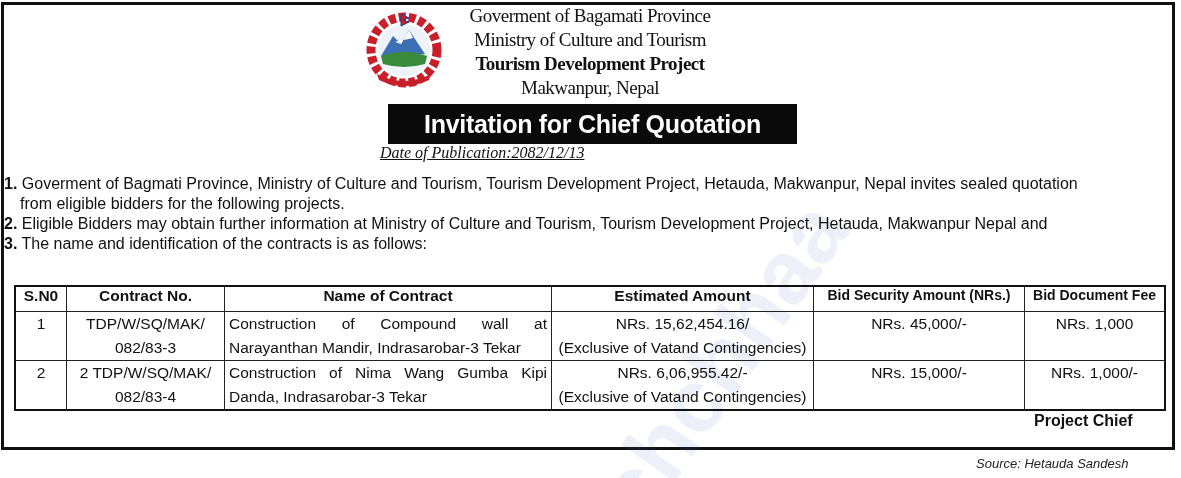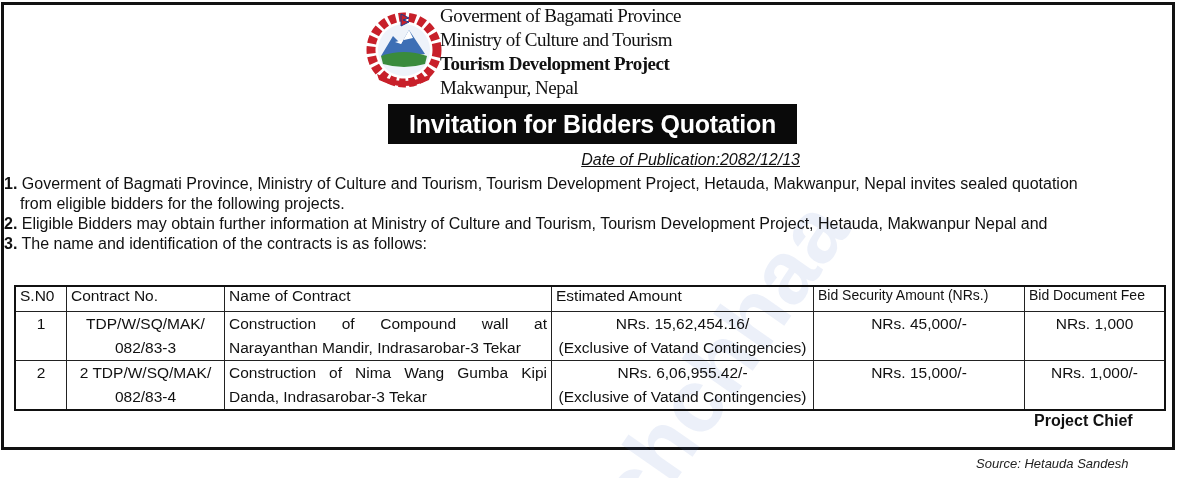--- a/index.html
+++ b/index.html
@@ -6,43 +6,43 @@
   body {
     width: 1181px; height: 478px; background: #ffffff; position: relative; overflow: hidden;
     font-family: "Liberation Sans", sans-serif; color: #111;
   }
   .frame {
     position: absolute; left: 1px; top: 2px; width: 1174px; height: 448px;
     border: 3px solid #111; box-sizing: border-box; background: #fff;
   }
   .emblem { position: absolute; left: 365px; top: 12px; width: 78px; height: 76px; }
   .header-lines {
-    position: absolute; left: 440px; top: 4px; width: 300px; 
+    position: absolute; left: 440px; top: 4px; width: 300px; text-align: center;
     font-family: "Liberation Serif", serif; font-size: 19px; line-height: 24px; letter-spacing: -0.5px;
   }
   .header-lines .bold { font-weight: bold; }
   .title-bar {
     position: absolute; left: 388px; top: 104px; width: 409px; height: 40px;
     background: #0a0a0a; color: #fff; text-align: center;
     font-size: 25px; font-weight: bold; line-height: 40px; letter-spacing: -0.3px;
   }
   .pub-date {
-    position: absolute; left: 380px; top: 151px; width: 420px; text-align: right;
-    font-size: 16px; font-style: italic; text-decoration: underline;
+    position: absolute; left: 380px; top: 144px; width: 420px; text-align: left;
+    font-size: 16px; font-style: italic; text-decoration: underline; font-family: Liberation Serif, serif;
   }
   .paras { position: absolute; left: 4px; top: 174px; width: 1148px; font-size: 16px; line-height: 20px; }
   .para { text-align: justify; }
   .para .num { font-weight: bold; }
   .para .cont { padding-left: 16px; }
   table.contracts {
     position: absolute; left: 14px; top: 285px; width: 1152px; border-collapse: collapse;
     font-size: 15.5px; border: 2px solid #111;
   }
   table.contracts th, table.contracts td { border: 1px solid #222; padding: 0 4px; vertical-align: top; }
-  table.contracts th { font-weight: normal; height: 24px; text-align: left; }
+  table.contracts th { font-weight: bold; height: 24px; text-align: center; }
   table.contracts th.small { font-size: 14px; }
   table.contracts td { line-height: 24px; }
   td.center { text-align: center; }
   .signatory { position: absolute; left: 1034px; top: 412px; font-size: 16px; font-weight: bold; }
   .source { position: absolute; left: 976px; top: 456px; font-size: 13px; font-style: italic; color: #222; }
   .watermark { position: absolute; color: rgba(70,110,200,0.10); font-weight: bold; pointer-events: none; }
 </style>
 </head>
 <body>
 
@@ -62,21 +62,21 @@
   </svg>
 </div>
 
 <div class="header-lines">
   <div>Goverment of Bagamati Province</div>
   <div>Ministry of Culture and Tourism</div>
   <div class="bold">Tourism Development Project</div>
   <div>Makwanpur, Nepal</div>
 </div>
 
-<div class="title-bar">Invitation for Bidders Quotation</div>
+<div class="title-bar">Invitation for Chief Quotation</div>
 <div class="pub-date">Date of Publication:2082/12/13</div>
 
 <div class="paras">
   <div class="para">
     <span class="num">1.</span>
     <span>Goverment of Bagmati Province, Ministry of Culture and Tourism, Tourism Development Project, Hetauda, Makwanpur, Nepal invites sealed quotation</span>
     <div class="cont">from eligible bidders for the following projects.</div>
   </div>
   <div class="para">
     <span class="num">2.</span>

